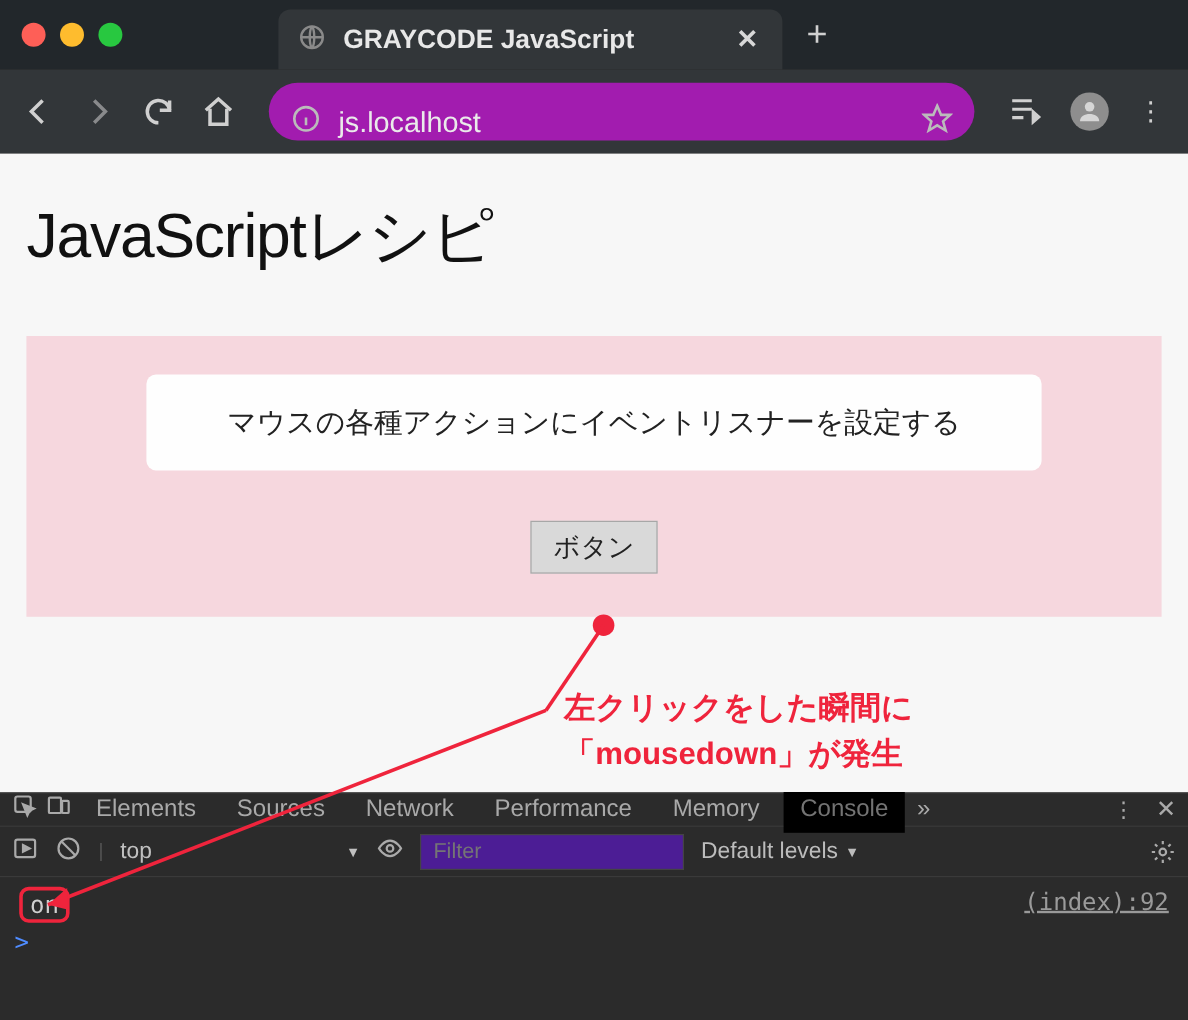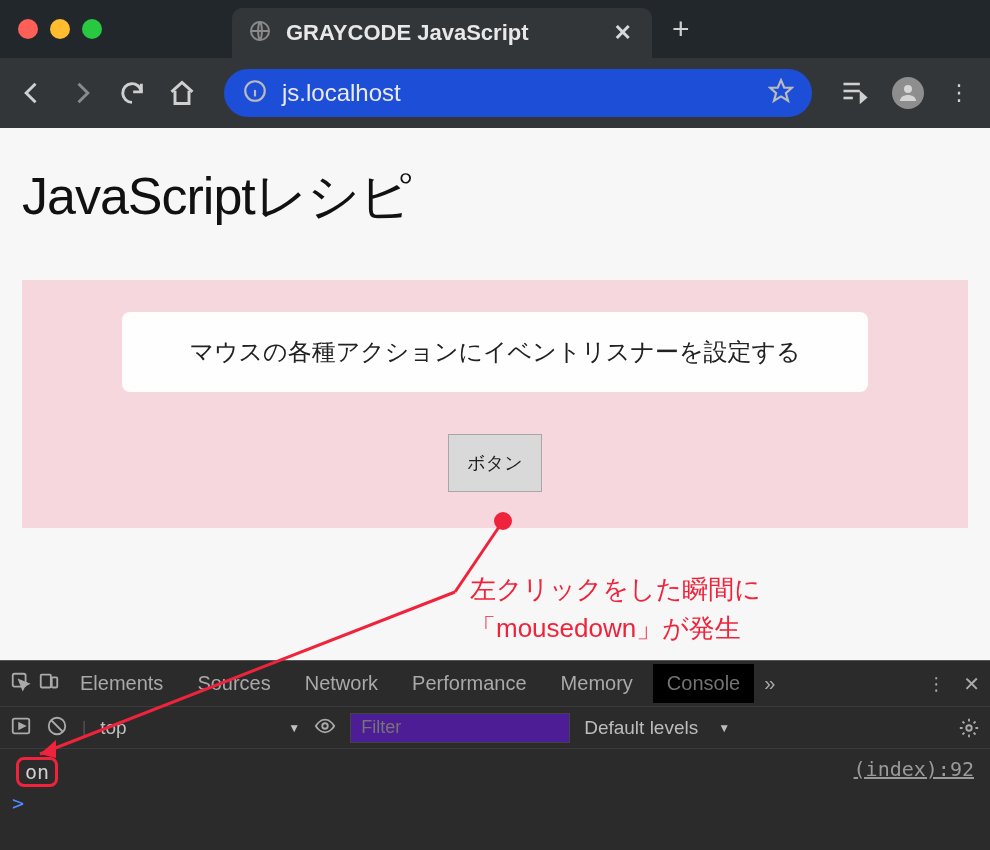--- a/index.html
+++ b/index.html
@@ -49,24 +49,24 @@
     display: flex;
     align-items: center;
     padding: 0 18px;
     gap: 22px;
   }
   .nav-btn { width: 28px; height: 28px; color: #d0d0d0; display:flex; align-items:center; justify-content:center; }
   .nav-btn svg { width: 100%; height: 100%; }
   .addrbar {
     flex: 1;
     height: 48px;
-    background: #1d4ed8;
+    background: #a21caf;
     border-radius: 24px;
     display: flex;
-    align-items: center;
+    align-items: flex-end;
     padding: 0 18px;
     gap: 14px;
     margin-left: 6px;
     margin-right: 6px;
   }
   .info-icon { width: 26px; height: 26px; color: #bbb; }
   .url { color: #eaeaea; font-size: 24px; flex: 1; }
   .star-icon { width: 26px; height: 26px; color: #bbb; }
   .toolbar-right { display:flex; align-items:center; gap: 24px; }
   .queue-icon { width: 28px; height: 28px; color: #d0d0d0; }
@@ -97,34 +97,34 @@
     border-radius: 8px;
     padding: 24px 28px;
     font-size: 24px;
     color: #222;
     margin-bottom: 42px;
   }
   .btn {
     display: inline-block;
     background: #d9d9d9;
     border: 1px solid #a7a7a7;
-    padding: 16px 18px;
-    font-size: 18px;
+    padding: 6px 18px;
+    font-size: 22px;
     color: #222;
     cursor: pointer;
   }
 
   
   .annotation {
     position: absolute;
     left: 470px;
     top: 570px;
     color: #ef243c;
     font-size: 26px;
-    font-weight: 400;
+    font-weight: 700;
     line-height: 1.5;
     pointer-events: none;
     z-index: 50;
   }
   .anno-svg {
     position: absolute;
     left: 0; top: 0;
     width: 990px; height: 850px;
     pointer-events: none;
     z-index: 49;
@@ -132,21 +132,21 @@
 
   
   .devtools {
     background: #2b2b2b;
     border-top: 1px solid #555;
     height: 190px;
     display: flex;
     flex-direction: column;
   }
   .dt-tabs {
-    height: 46px;
+    height: 28px;
     display: flex;
     align-items: center;
     padding: 0 10px;
     gap: 6px;
     border-bottom: 1px solid #3a3a3a;
   }
   .dt-tab {
     color: #a9a9a9;
     font-size: 20px;
     padding: 8px 14px;
@@ -180,21 +180,21 @@
   }
   .dt-filter-input {
     background: #4c1d95;
     border: 1px solid #444;
     color: #888;
     font-size: 18px;
     height: 30px;
     padding: 2px 10px;
     width: 220px;
   }
-  .dt-levels { color:#bcbcbc; font-size: 19px; display:flex; align-items:center; gap:20px;}
+  .dt-levels { color:#bcbcbc; font-size: 19px; display:flex; align-items:center; gap:6px;}
   .dt-gear { margin-left:auto; width:22px; height:22px; color:#aaa;}
 
   .dt-log {
     flex:1;
     padding: 6px 12px;
     font-family: Menlo, Consolas, monospace;
     font-size: 20px;
     color: #d0d0d0;
   }
   .dt-log-row { display:flex; justify-content: space-between; padding: 2px 4px; }

